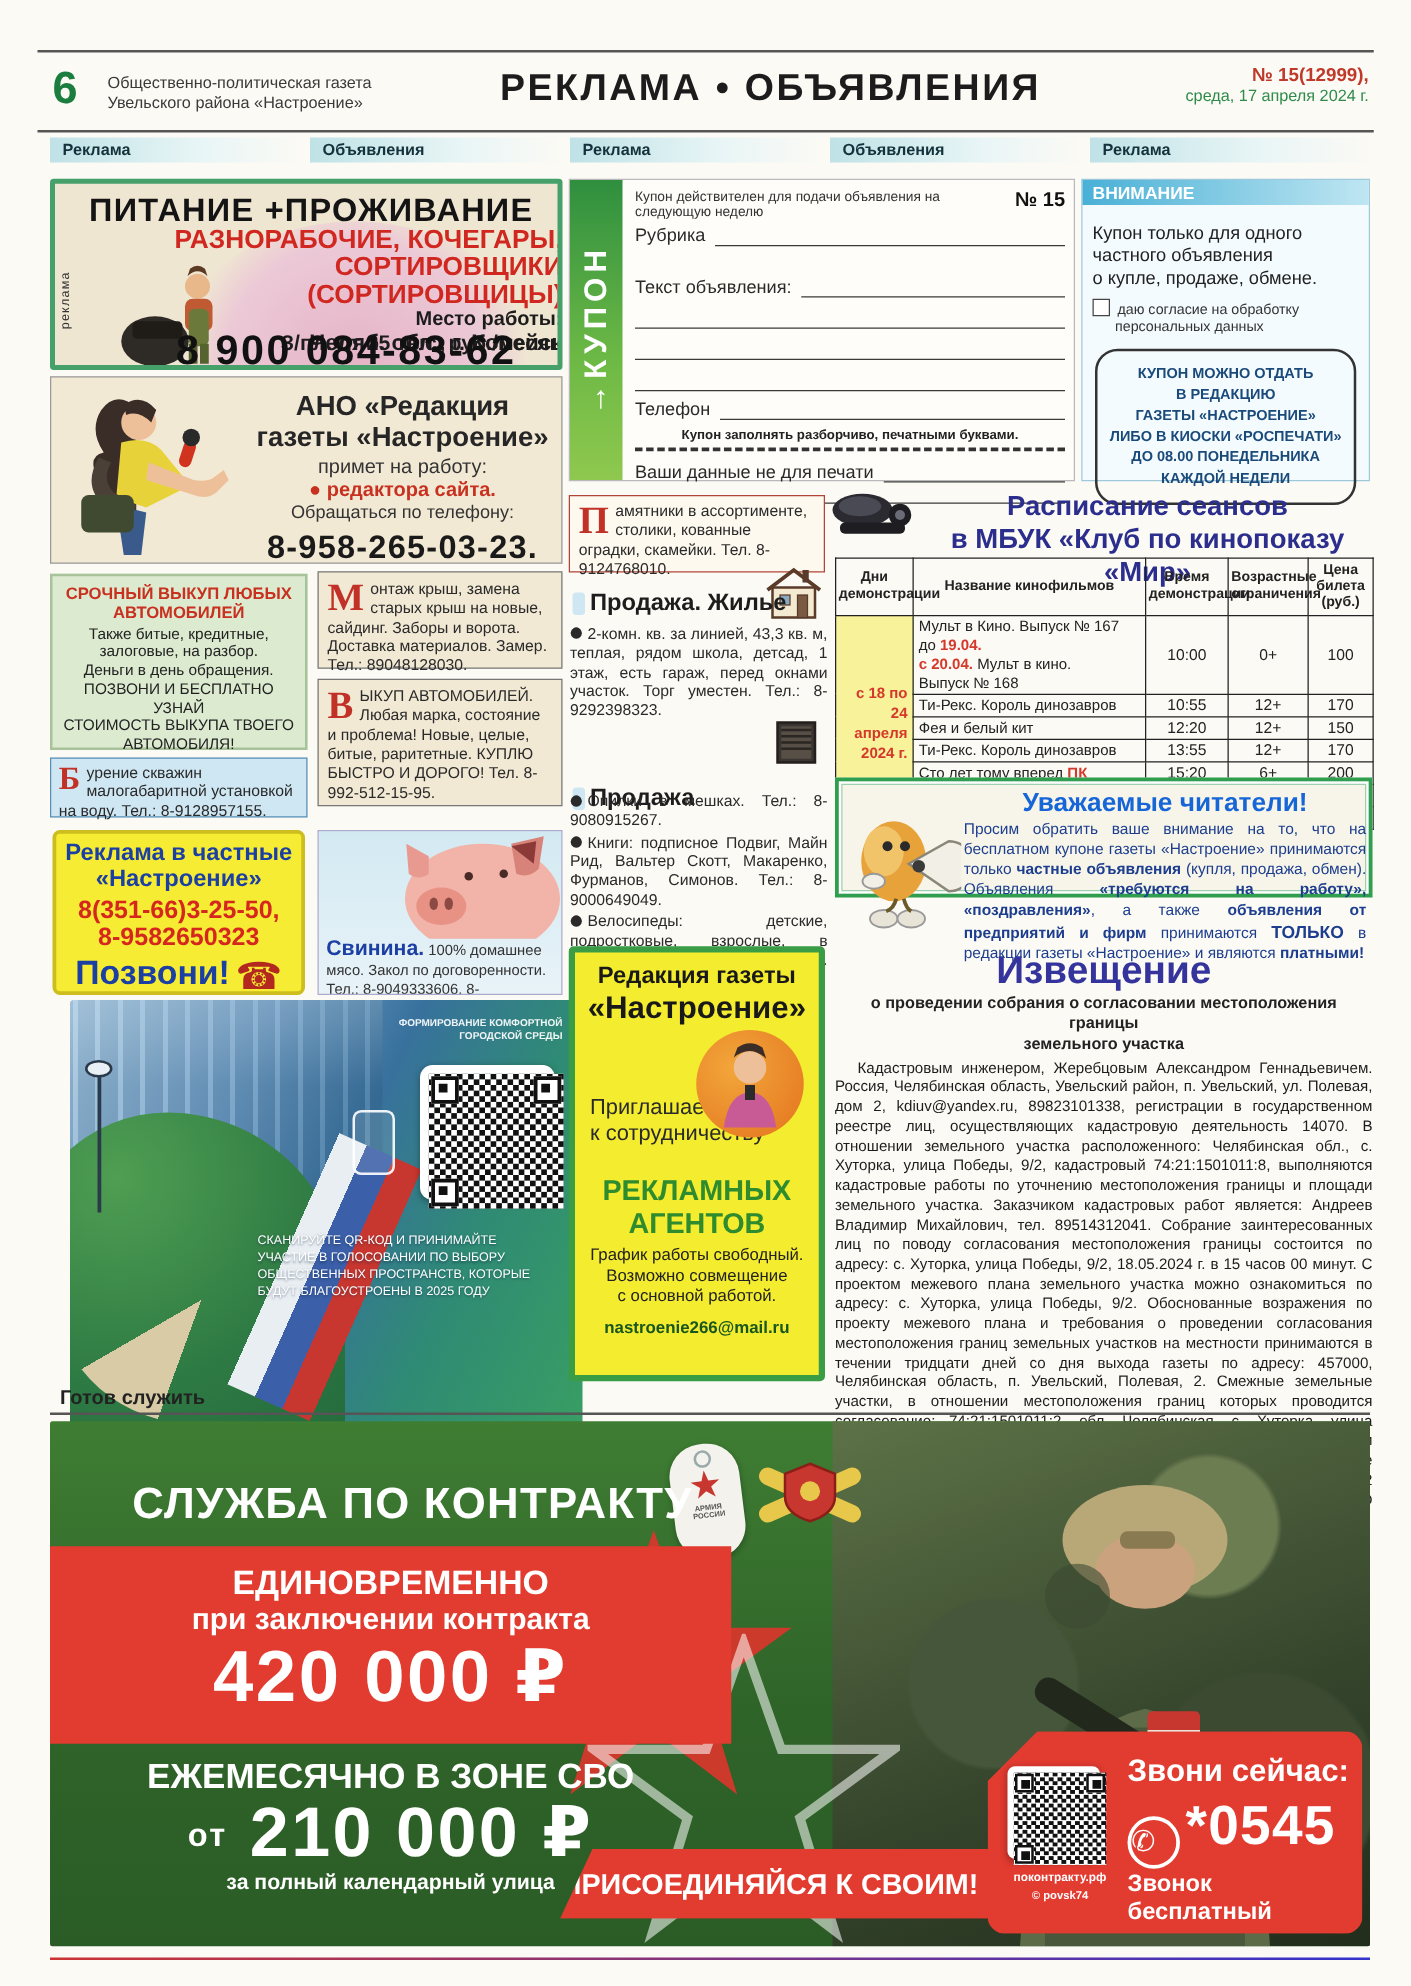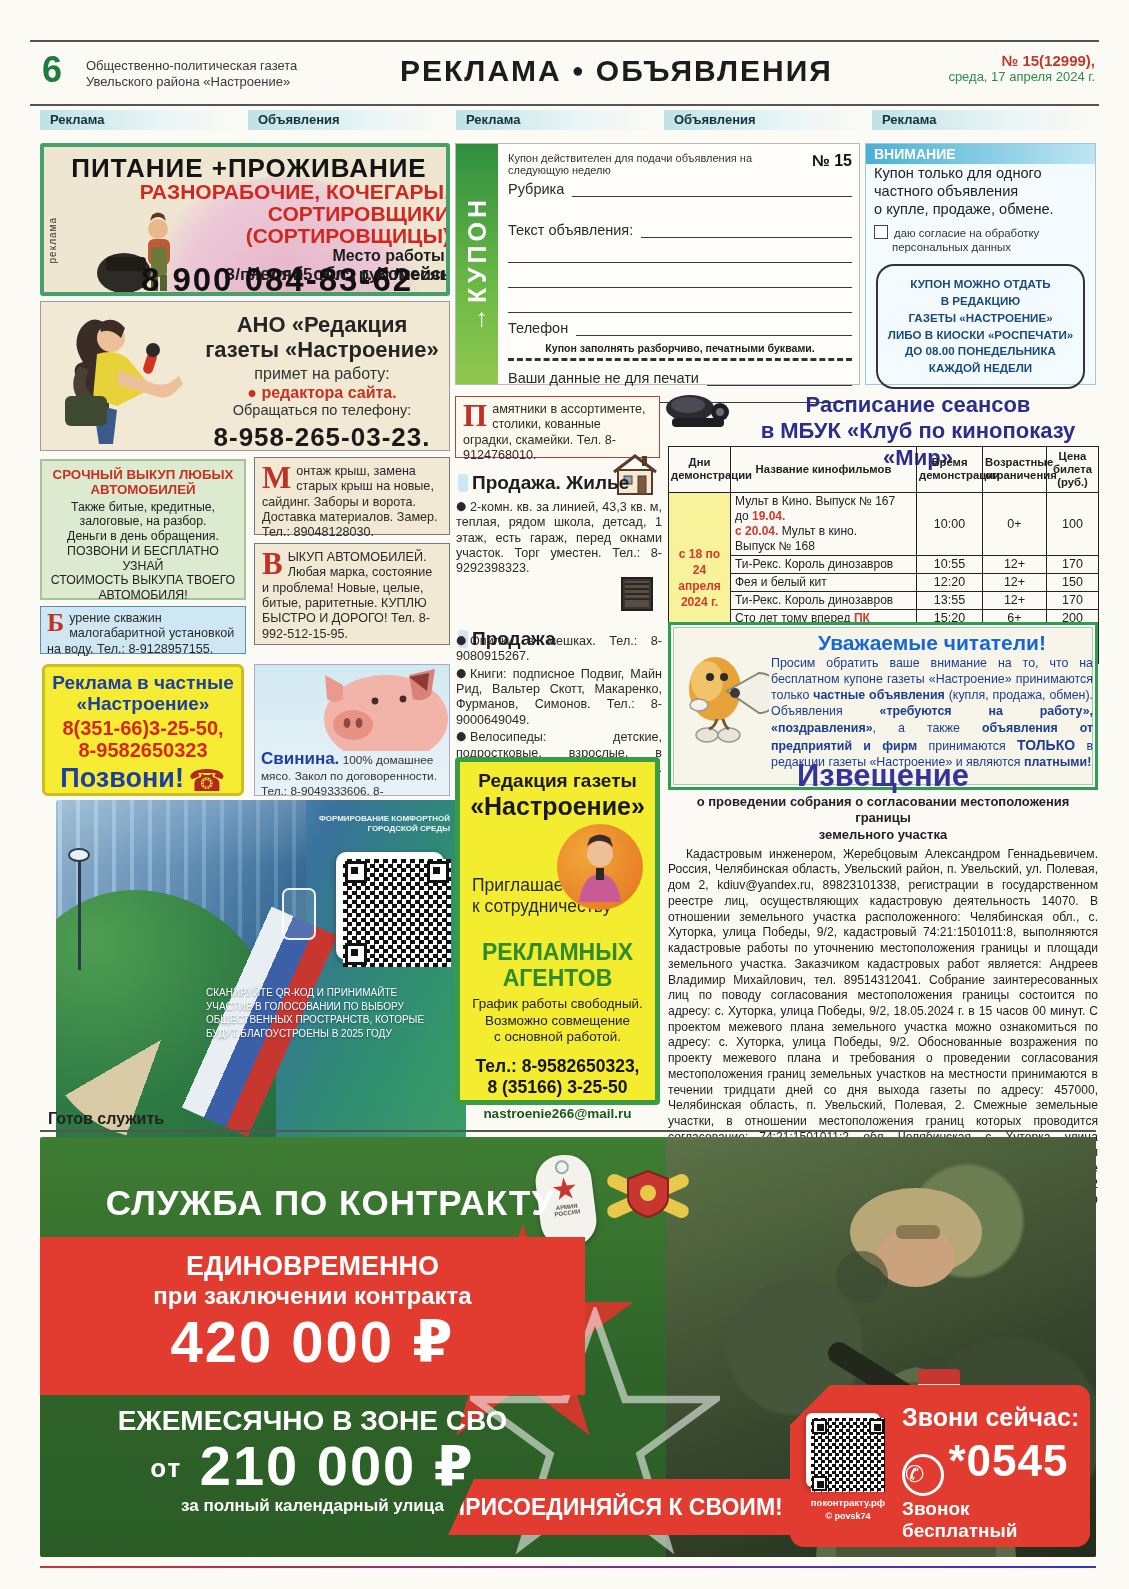--- a/index.html
+++ b/index.html
@@ -42,21 +42,21 @@
   
   .cathdr{font-size:19px;font-weight:900;color:#1d1d1d;position:relative;padding-left:14px}
   .cathdr::before{content:"";position:absolute;left:0;top:2px;width:10px;height:18px;background:#cfe7f2;border-radius:3px}
   .bullet{font-size:9px;vertical-align:2px;margin-right:4px}
   
   .cin-title{font-size:22px;font-weight:900;color:#2b2e8c;text-align:center;line-height:1.2}
   table.cin{border-collapse:collapse;width:100%;table-layout:fixed}
   table.cin th,table.cin td{border:1.6px solid #222;font-size:12px;padding:1px 4px;vertical-align:middle}
   table.cin th{font-size:11.3px;font-weight:800;text-align:center;line-height:1.15;padding:3px 2px}
   table.cin td.c{text-align:center;font-size:12.5px}
-  .datecell{background:#f8f29a;color:#d5392c;font-weight:900;font-size:13px;text-align:center;line-height:1.35}
+  .datecell{background:#f8f29a;color:#d5392c;font-weight:900;font-size:13px;text-align:right;line-height:1.35}
   .filmcell{font-size:12.4px;line-height:1.25}
   
   .readers{background:#f7f5e9;border:3px solid #2f9e4f;box-shadow:inset 0 0 0 2px #fff,inset 0 0 0 3px #9fd0ad}
   .readers .ttl{color:#1766d8;font-size:21px;font-weight:900;text-align:center}
   .readers .body{font-size:12.4px;color:#1d3e8f;line-height:1.3;text-align:justify}
   .readers .body b{font-weight:900}
   
   .notttl{font-size:31px;font-weight:900;color:#34349c;text-align:center}
   .notsub{font-size:13px;font-weight:900;text-align:center;line-height:1.25}
   .notbody{font-size:12.1px;line-height:1.3;text-align:justify;color:#1d1d1d}
@@ -287,21 +287,21 @@
       <div style="display:flex;align-items:flex-end;margin-top:6px">
         <span class="clabel">Ваши данные не для печати</span>
         <div class="cline" style="flex:1;margin-left:8px;height:18px"></div>
       </div>
       <div class="cline" style="height:16px"></div>
     </div>
   </div>
 
   <div class="b attn" style="left:865px;top:143px;width:231px;height:242px">
     <div class="attnhdr">ВНИМАНИЕ</div>
-    <div style="padding:0 8px 0 8px;font-size:14.6px;color:#222;line-height:1.25">
+    <div style="padding:14px 8px 0 8px;font-size:14.6px;color:#222;line-height:1.25">
       <div>Купон только для одного</div>
       <div>частного объявления</div>
       <div>о купле, продаже, обмене.</div>
     </div>
     <div style="padding:6px 8px 0 8px;font-size:11.4px;color:#333;line-height:1.25">
       <span class="chk"></span><span>даю согласие на обработку</span>
       <div style="padding-left:18px">персональных данных</div>
     </div>
     <div class="attnbox" style="margin:10px 10px 0 10px">
       <div>КУПОН МОЖНО ОТДАТЬ</div>
@@ -359,24 +359,20 @@
       <div>к сотрудничеству</div>
     </div>
     <div class="center" style="margin-top:22px;font-size:23px;font-weight:900;color:#2e8b2e;line-height:1.15">
       <div>РЕКЛАМНЫХ</div>
       <div>АГЕНТОВ</div>
     </div>
     <div class="center" style="margin-top:4px;font-size:13.4px;color:#222;line-height:1.25">
       <div>График работы свободный.</div>
       <div>Возможно совмещение</div>
       <div>с основной работой.</div>
-    </div>
-    <div class="center" style="margin-top:10px;font-size:17.5px;font-weight:900;color:#151515;line-height:1.2">
-      <div>Тел.: 8-9582650323,</div>
-      <div>8 (35166) 3-25-50</div>
     </div>
     <div class="center" style="margin-top:8px;font-size:13.5px;font-weight:900;color:#19571f">nastroenie266@mail.ru</div>
   </div>
 
   <svg class="b" style="left:664px;top:392px" width="72" height="42" viewBox="0 0 72 42">
     <ellipse cx="26" cy="16" rx="24" ry="13" fill="#2a2a30"></ellipse>
     <ellipse cx="24" cy="13" rx="17" ry="8" fill="#4a4a55"></ellipse>
     <circle cx="56" cy="20" r="9" fill="#1d1d22"></circle>
     <circle cx="56" cy="20" r="4" fill="#6a6a78"></circle>
     <rect x="8" y="26" width="52" height="9" rx="4" fill="#1d1d22"></rect>
@@ -447,21 +443,21 @@
       <tr>
             <td class="filmcell"><span>Сто лет тому вперед </span><span class="red" style="font-weight:800">ПК</span></td>
             <td class="c">20:00</td>
             <td class="c">6+</td>
             <td class="c">200</td>
           </tr>
     </tbody>
       </table>
   </div>
 
-  <div class="b readers" style="left:668px;top:622px;width:430px;height:168px">
+  <div class="b readers" style="left:668px;top:622px;width:430px;height:96px">
     <svg class="b" style="left:6px;top:14px" width="92" height="108" viewBox="0 0 92 108">
       <ellipse cx="38" cy="50" rx="26" ry="32" fill="#e8a23a"></ellipse>
       <ellipse cx="30" cy="42" rx="16" ry="20" fill="#f2c46a"></ellipse>
       <circle cx="33" cy="38" r="4" fill="#2a2a2a"></circle>
         <circle cx="47" cy="38" r="4" fill="#2a2a2a"></circle>
       <path d="M50 52 L82 34 a20 20 0 0 1 0 40 z" fill="#f2efe6" stroke="#8a8678" stroke-width="2"></path>
       <circle cx="58" cy="54" r="5" fill="#3a3a3a"></circle>
       <ellipse cx="22" cy="66" rx="9" ry="6" fill="#f2efe6" stroke="#999" stroke-width="1.5"></ellipse>
       <ellipse cx="30" cy="96" rx="11" ry="7" fill="#e8e4d8" stroke="#999" stroke-width="1.5"></ellipse>
       <ellipse cx="52" cy="96" rx="11" ry="7" fill="#e8e4d8" stroke="#999" stroke-width="1.5"></ellipse>

